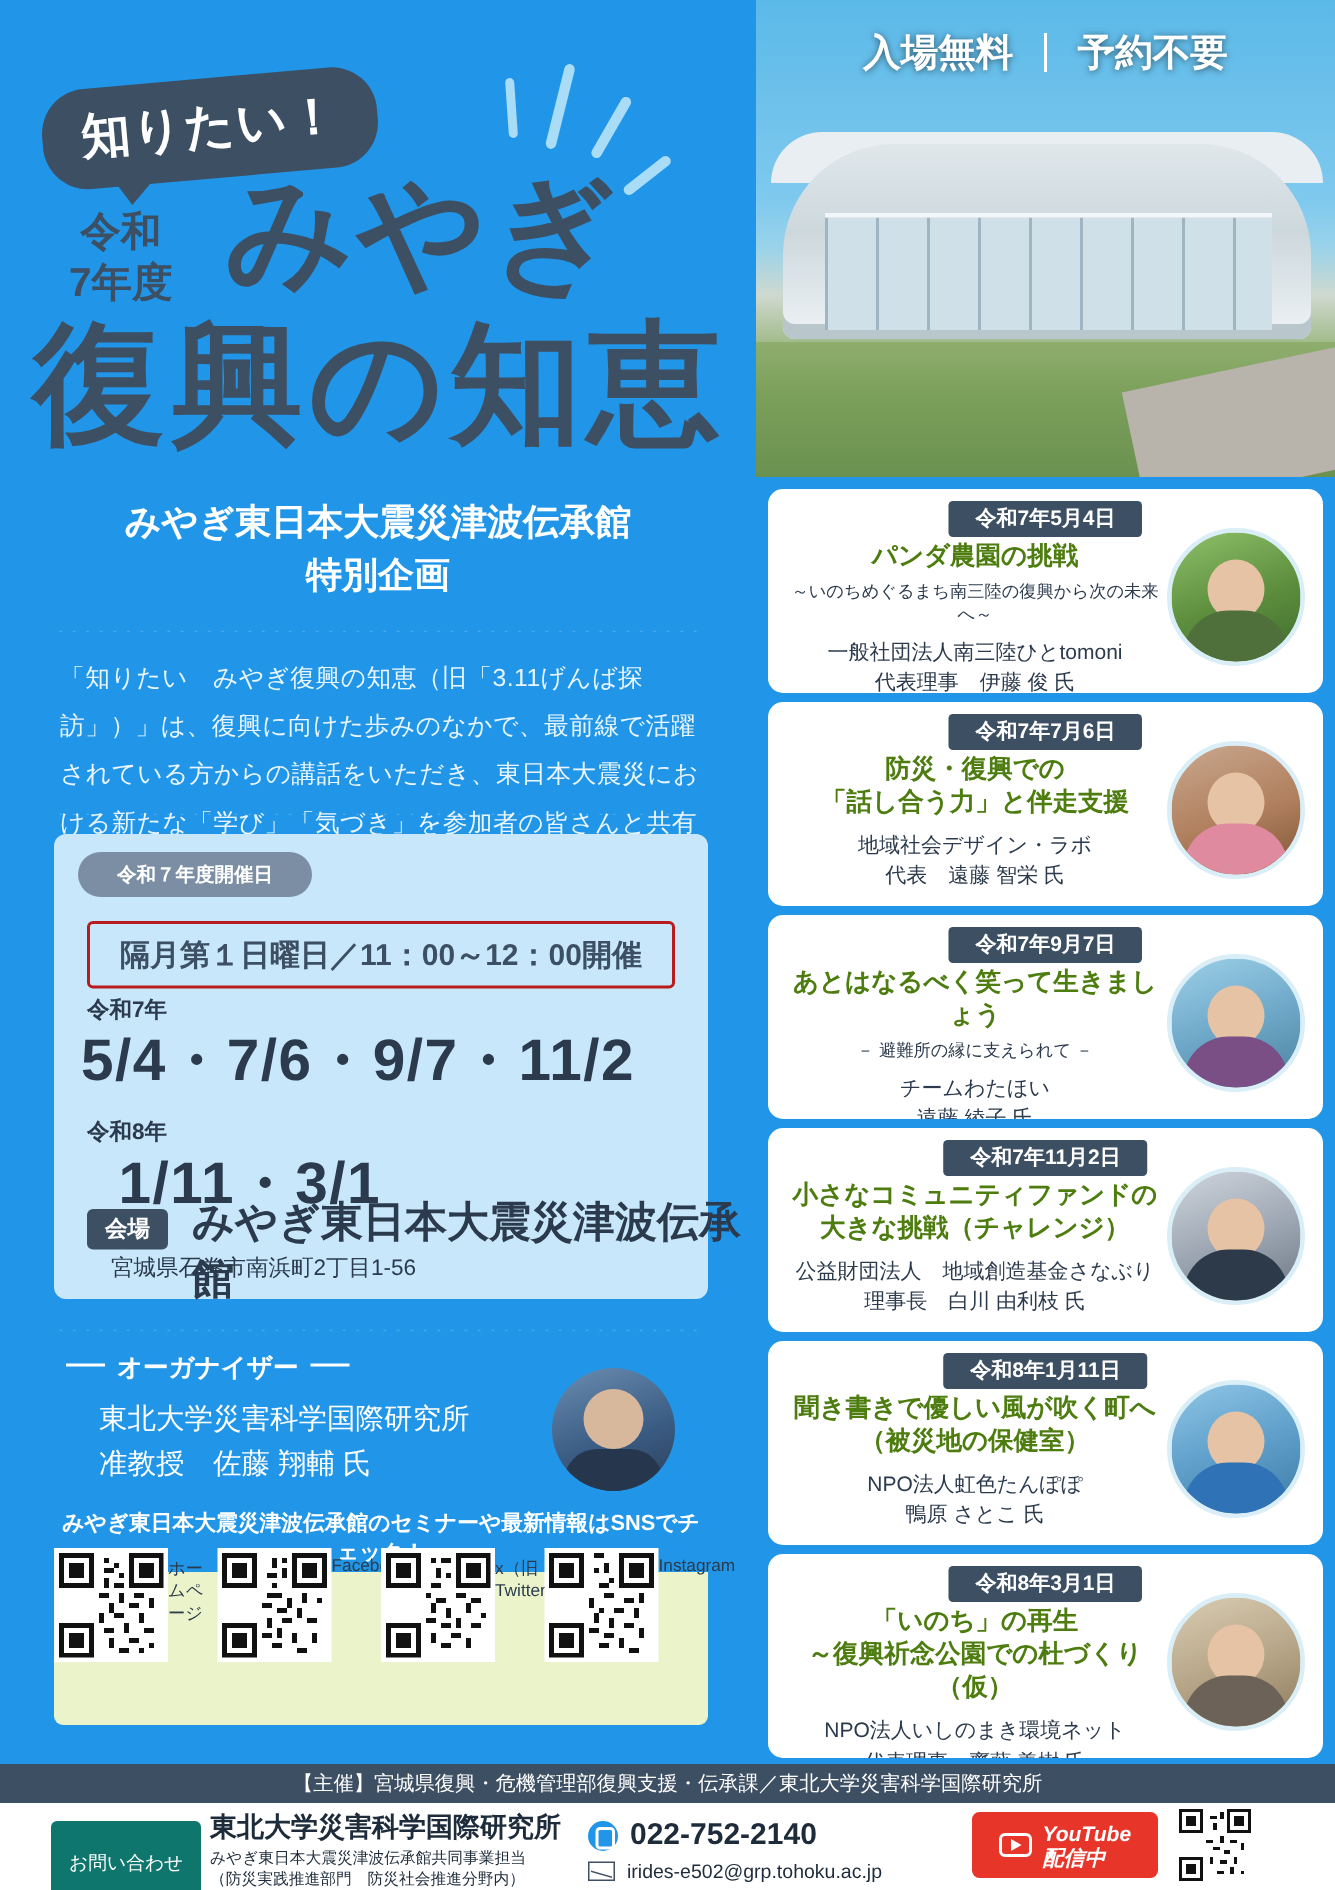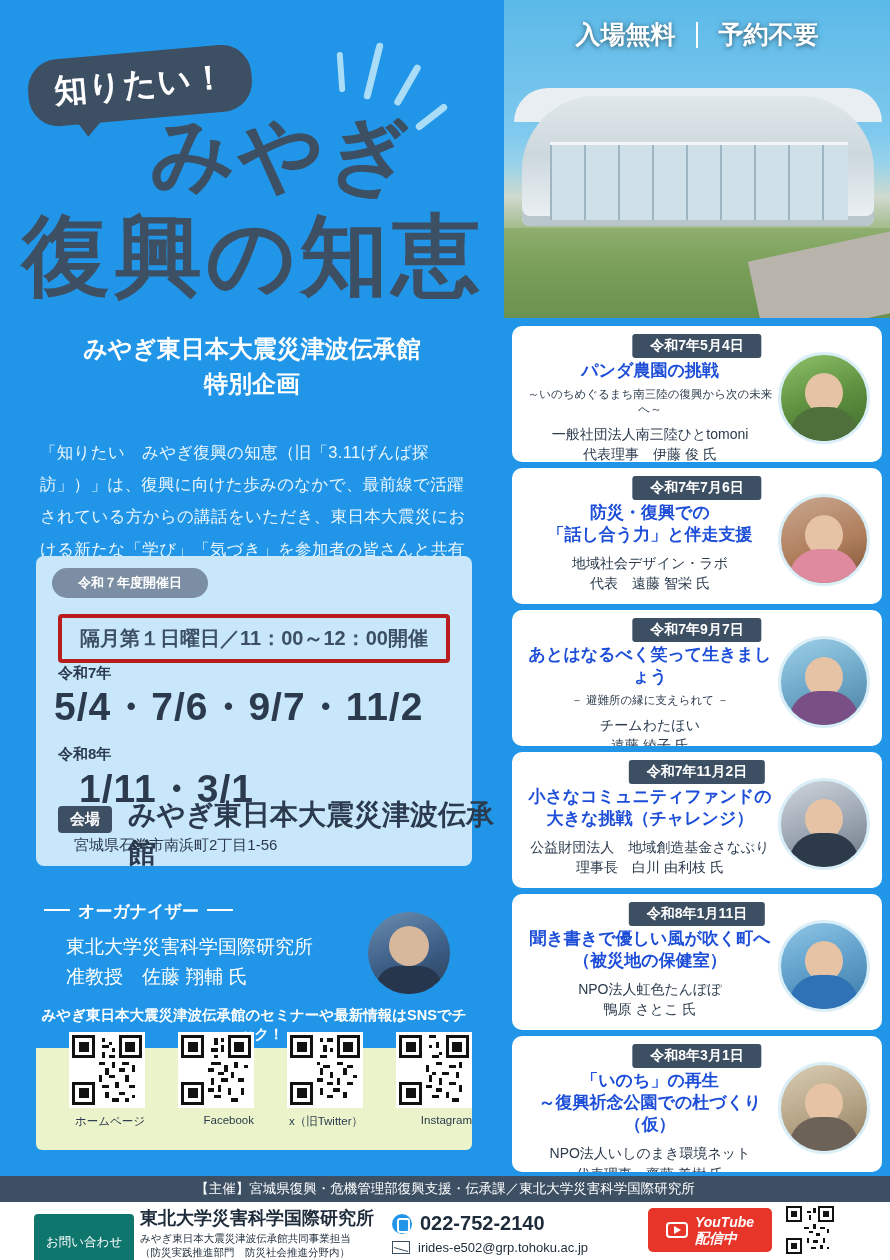--- a/index.html
+++ b/index.html
@@ -97,21 +97,21 @@
   }
   .sched-head {
     position: absolute; left: 52px; top: 568px;
     background: #7b8ea3; color: #fff;
     padding: 6px 26px; border-radius: 18px;
     font-size: 13px; font-weight: bold;
     z-index: 5;
   }
   .sched-time {
     position: absolute; left: 58px; top: 614px; width: 392px;
-    border: 4px solid #b91c1c; border-radius: 4px;
+    border: 2px solid #b91c1c; border-radius: 4px;
     color: #3d4f63; font-size: 20px; font-weight: bold;
     text-align: center; padding: 7px 0;
     background: #c8e7fa;
     z-index: 5;
   }
   .yr-label {
     position: absolute; color: #2b3b4d; font-size: 15px; font-weight: bold; z-index: 5;
   }
   .yr1 { left: 58px; top: 664px; }
   .yr2 { left: 58px; top: 745px; }
@@ -169,21 +169,21 @@
   .sns-box {
     position: absolute; left: 36px; top: 1004px; width: 436px; height: 146px;
     background: #eaf3c9; border-radius: 6px; z-index: 4;
   }
   .sns-head {
     position: absolute; left: 36px; top: 1004px; width: 436px;
     text-align: center; color: #fff; font-size: 14.5px; font-weight: bold;
     background: #2196e8; padding: 2px 0 4px 0; z-index: 5;
   }
   .qr-row { position: absolute; left: 36px; top: 1032px; width: 436px; display: flex; z-index: 5; }
-  .qr-item { width: 109px; display: flex; flex-direction: column; align-items: flex-end; }
+  .qr-item { width: 109px; display: flex; flex-direction: row; align-items: flex-start; }
   .qr { width: 76px; height: 76px; background: #fff; padding: 3px; }
   .qr svg { display: block; }
   .qr-label { margin-top: 6px; font-size: 11.5px; color: #2b3b4d; }
 
   
   .right { position: absolute; left: 504px; top: 0; width: 386px; height: 1176px; background: #2196e8; }
 
   .hero {
     position: absolute; left: 0; top: 0; width: 386px; height: 318px;
     background: linear-gradient(#5bb9e8 0%, #7fc9ee 42%, #9ad3e9 52%, #cfd9cf 62%, #8fae6e 76%, #6f9350 100%);
@@ -224,21 +224,21 @@
     position: relative; width: 370px; height: 136px;
     background: #fff; border-radius: 10px; margin-bottom: 6px;
     overflow: hidden;
   }
   .card-date {
     position: absolute; left: 50%; transform: translateX(-50%); top: 8px;
     background: #3d4f63; color: #fff; font-size: 14px; font-weight: bold;
     padding: 3px 18px; border-radius: 3px; white-space: nowrap;
   }
   .card-body { position: absolute; left: 10px; top: 34px; width: 256px; text-align: center; }
-  .card-title { color: #1d4ed8; font-size: 17px; font-weight: bold; line-height: 1.3; }
+  .card-title { color: #4d7c0f; font-size: 17px; font-weight: bold; line-height: 1.3; }
   .card-sub { color: #2b3b4d; font-size: 11.5px; margin-top: 5px; }
   .card-org { color: #2b3b4d; font-size: 14px; margin-top: 7px; line-height: 1.45; }
   .card-photo {
     position: absolute; right: 12px; top: 26px; width: 92px; height: 92px;
     border-radius: 50%; overflow: hidden;
     border: 3px solid #d9eef6;
   }
   .ph-a { background: linear-gradient(160deg,#8fc06a 0%,#5f9140 50%,#3f6b2c 100%); }
   .ph-b { background: linear-gradient(160deg,#c9a88e 0%,#b07f5e 55%,#7d5436 100%); }
   .ph-c { background: linear-gradient(160deg,#9dd0e8 0%,#6fa9c9 50%,#4b7f9e 100%); }
@@ -292,20 +292,21 @@
 <div class="poster">
 
   <div class="left">
     <div class="left-inner">
       <div class="spark s4"></div>
       <div class="spark s1"></div>
       <div class="spark s2"></div>
       <div class="spark s3"></div>
 
       <div class="bubble">知りたい！</div>
+      <div class="reiwa-year">令和<br>7年度</div>
       <div class="title-miyagi">みやぎ</div>
       <div class="title-fukko">復興の知恵</div>
 
       <div class="subtitle">みやぎ東日本大震災津波伝承館<br>特別企画</div>
 
       <div class="dotline dl1"></div>
       <div class="lead">「知りたい　みやぎ復興の知恵（旧「3.11げんば探訪」）」は、復興に向けた歩みのなかで、最前線で活躍されている方からの講話をいただき、東日本大震災における新たな「学び」「気づき」を参加者の皆さんと共有します。</div>
       <div class="dotline dl2"></div>
 
       <div class="sched-card"></div>

